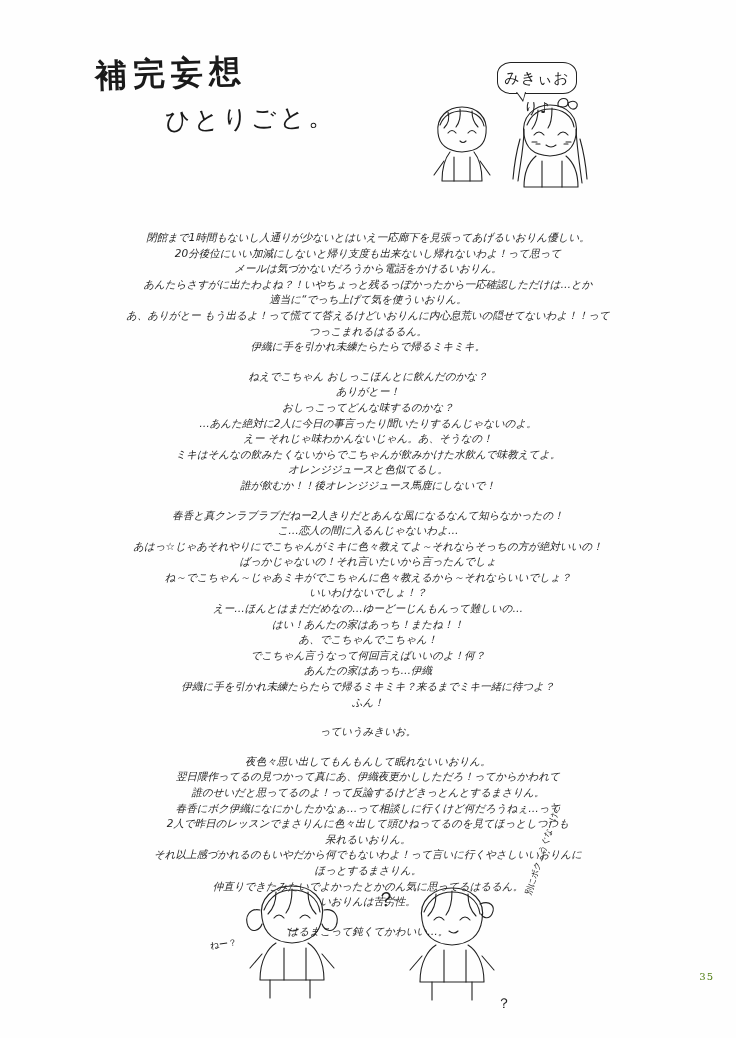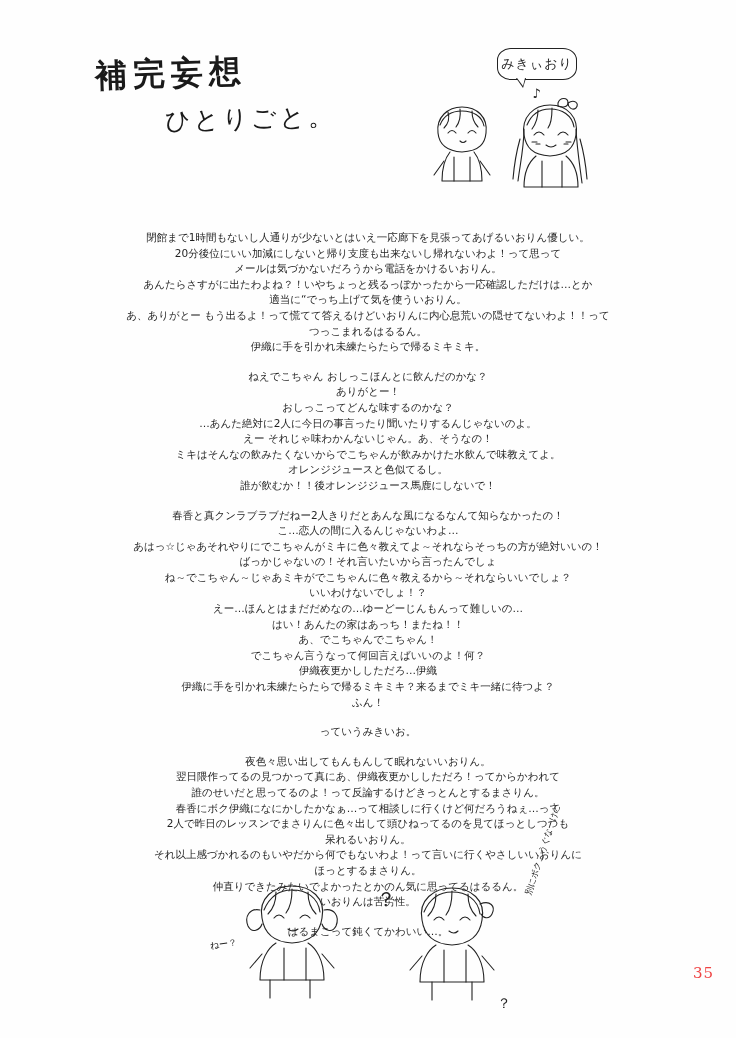--- a/index.html
+++ b/index.html
@@ -49,27 +49,27 @@
     display: inline-block;
     margin-left: 70px;
     margin-top: 6px;
     transform: rotate(-1.5deg);
   }
 
   
   .top-bubble {
     position: absolute;
     left: 497px;
-    top: 48px;
+    top: 62px;
     width: 78px;
     height: 30px;
     border: 1.3px solid #222;
     border-radius: 14px/12px;
     background: #fff;
-    font-size: 13px;
+    font-size: 15px;
     text-align: center;
     line-height: 30px;
     letter-spacing: 1px;
     color: #222;
   }
   .top-bubble:after {
     content: "";
     position: absolute;
     left: 18px;
     bottom: -9px;
@@ -103,20 +103,21 @@
   .body-text {
     position: absolute;
     left: 60px;
     top: 230px;
     width: 616px;
     font-family: "DejaVu Sans", sans-serif;
     font-size: 10.5px;
     line-height: 15.6px;
     color: #1f1f1f;
     text-align: center;
+    font-style: italic;
   }
   .body-text p {
     margin: 0;
     padding: 0;
   }
   .blk {
     margin-bottom: 14px;
   }
   .blk:last-child { margin-bottom: 4px; }
   .ln { white-space: nowrap; }
@@ -164,22 +165,22 @@
     font-family: "DejaVu Serif", serif;
     color: #222;
   }
 
   
   .page-number {
     position: absolute;
     right: 22px;
     bottom: 56px;
     font-family: "DejaVu Serif", serif;
-    font-size: 15px;
-    color: #ef4444;
+    font-size: 10px;
+    color: #4d7c0f;
     letter-spacing: 1px;
   }
 </style>
 </head>
 <body>
 
 <div class="page">
 
   <div class="title-area">
     <div class="title-main">補完妄想</div><br>
@@ -264,21 +265,21 @@
       <p class="ln">春香と真クンラブラブだねー2人きりだとあんな風になるなんて知らなかったの！</p>
       <p class="ln">こ…恋人の間に入るんじゃないわよ…</p>
       <p class="ln">あはっ☆じゃあそれやりにでこちゃんがミキに色々教えてよ～それならそっちの方が絶対いいの！</p>
       <p class="ln">ばっかじゃないの！それ言いたいから言ったんでしょ</p>
       <p class="ln">ね～でこちゃん～じゃあミキがでこちゃんに色々教えるから～それならいいでしょ？</p>
       <p class="ln">いいわけないでしょ！？</p>
       <p class="ln">えー…ほんとはまだだめなの…ゆーどーじんもんって難しいの…</p>
       <p class="ln">はい！あんたの家はあっち！またね！！</p>
       <p class="ln">あ、でこちゃんでこちゃん！</p>
       <p class="ln">でこちゃん言うなって何回言えばいいのよ！何？</p>
-      <p class="ln">伊織夜更かししただろ…伊織</p>
+      <p class="ln">あんたの家はあっち…伊織</p>
       <p class="ln">伊織に手を引かれ未練たらたらで帰るミキミキ？来るまでミキ一緒に待つよ？</p>
       <p class="ln">ふん！</p>
     </div>
 
     <div class="blk">
       <p class="ln">っていうみきいお。</p>
     </div>
 
     <div class="blk">
       <p class="ln">夜色々思い出してもんもんして眠れないいおりん。</p>

